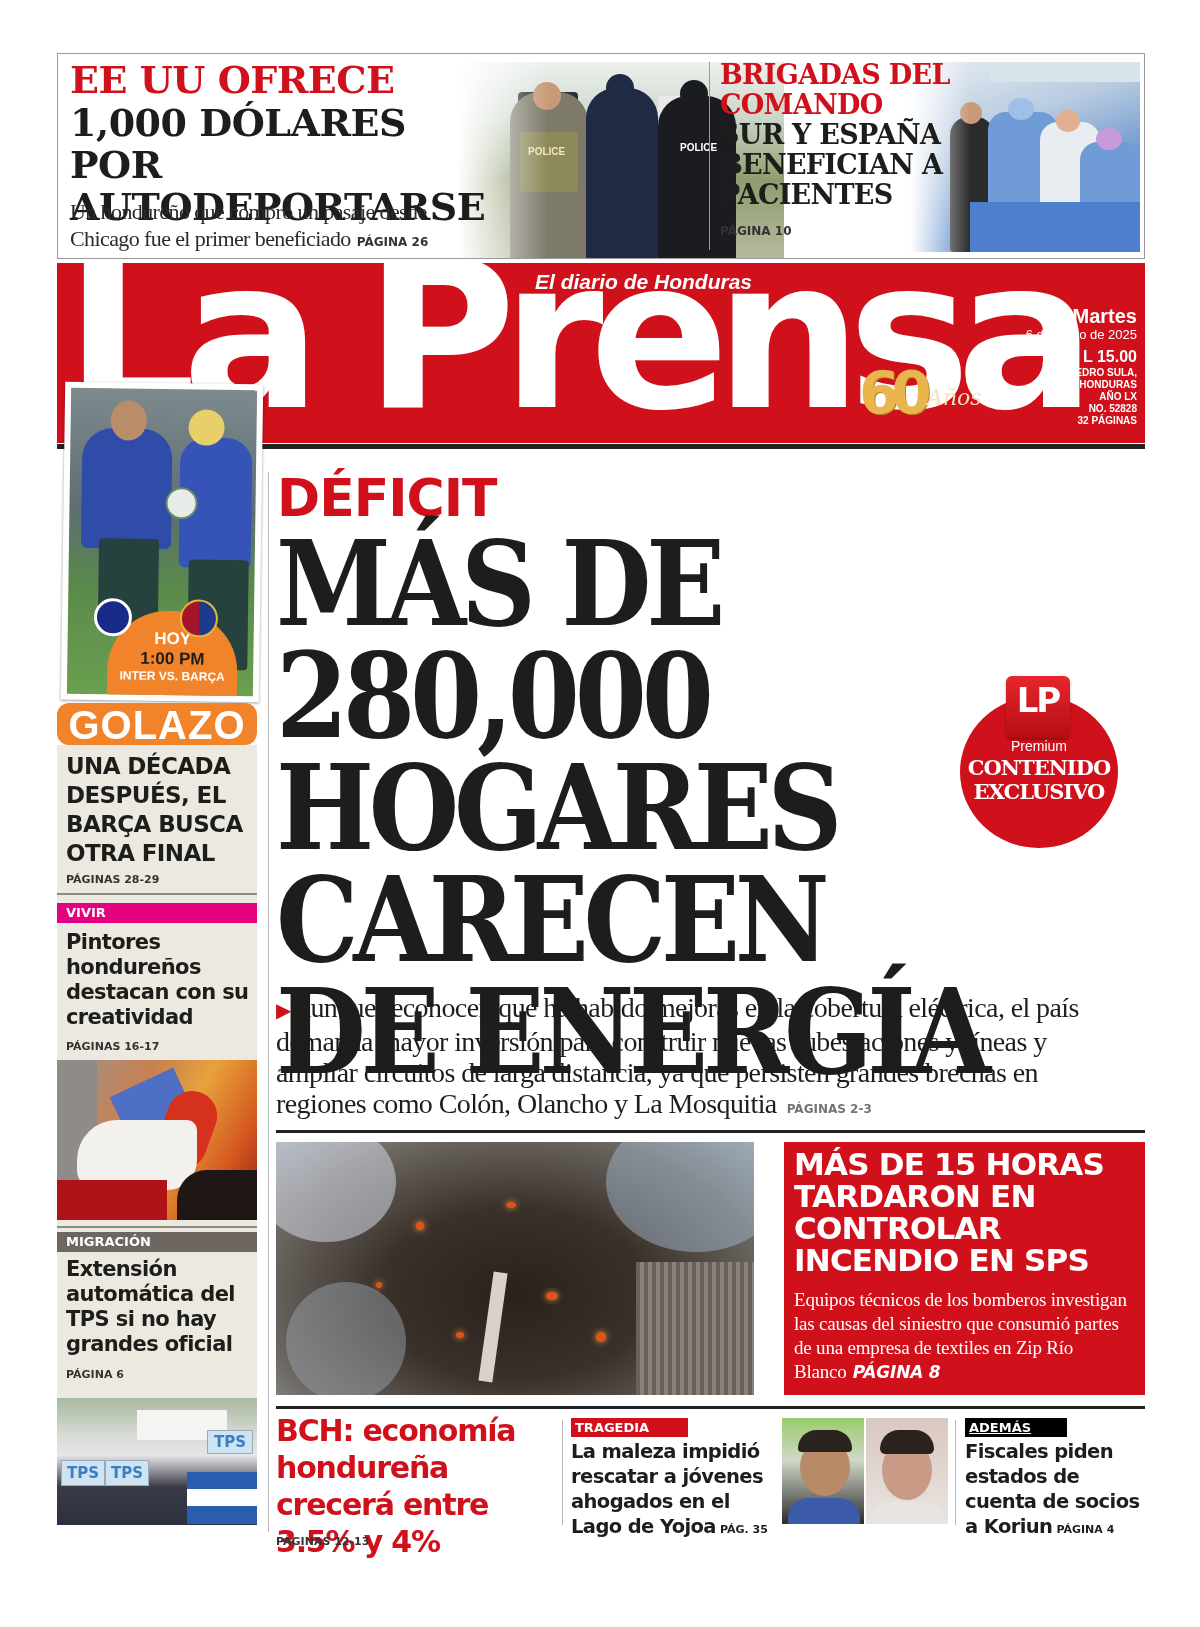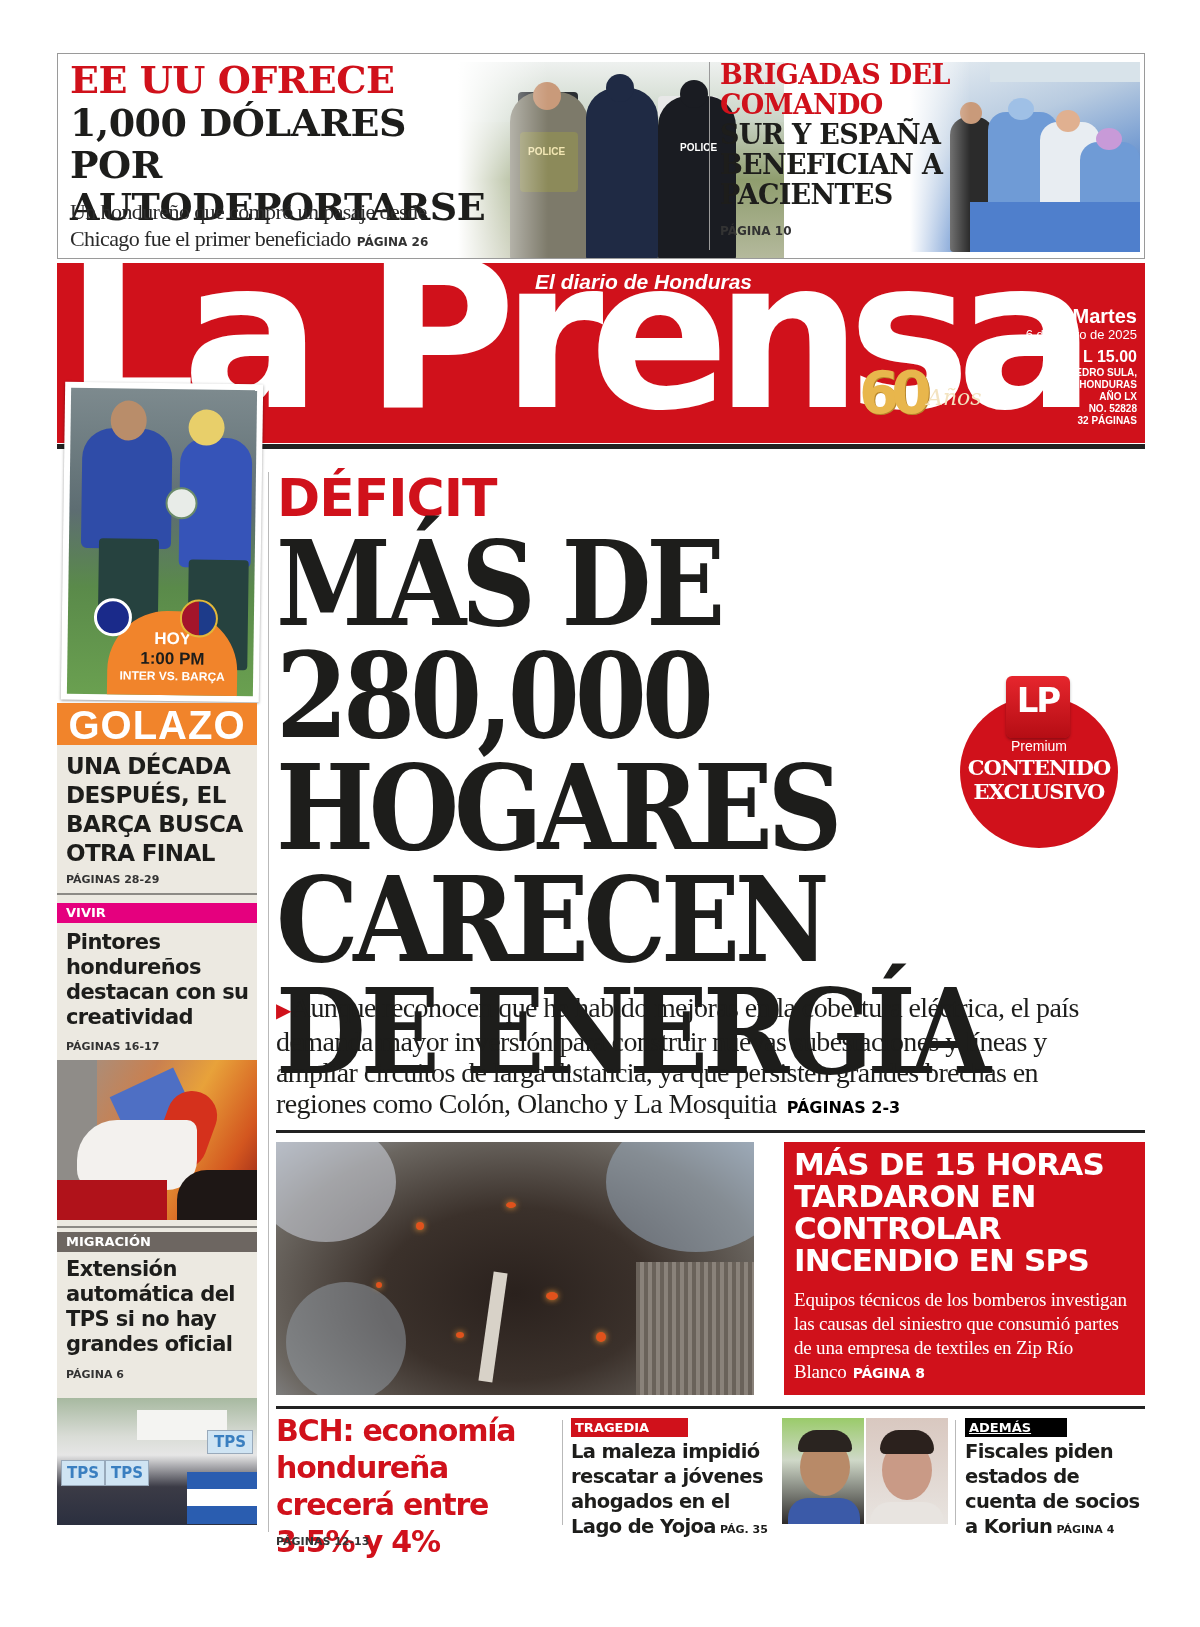--- a/index.html
+++ b/index.html
@@ -55,58 +55,58 @@
   #sports-photo { left: 63px; top: 383px; width: 198px; height: 318px; background: #fff; padding: 6px; box-shadow: 0 1px 3px rgba(0,0,0,0.4); transform: rotate(0.8deg); overflow: hidden; }
   #sports-photo .inner { position: relative; width: 100%; height: 100%; overflow: hidden;
     background: linear-gradient(180deg, #7d8a8e 0%, #5d6d72 40%, #5a8a4a 65%, #6aa050 100%); }
   .player { position: absolute; }
   #match-badge { left: 40px; top: 222px; width: 130px; height: 110px; border-radius: 60px 60px 0 0; background: #f1842b; }
   #match-badge .t1 { position: absolute; left: 0; width: 100%; text-align: center; top: 18px; font-size: 17px; font-weight: bold; color: #fff; }
   #match-badge .t2 { position: absolute; left: 0; width: 100%; text-align: center; top: 38px; font-size: 17px; font-weight: bold; color: #1d1d1b; }
   #match-badge .t3 { position: absolute; left: 0; width: 100%; text-align: center; top: 58px; font-size: 12px; font-weight: bold; color: #fff; }
   .crest { position: absolute; width: 38px; height: 38px; border-radius: 50%; }
 
-  #golazo-bar { left: 57px; top: 703px; width: 200px; height: 42px; background: #f1842b; color: #fff; font-size: 40px; font-weight: bold; text-align: center; line-height: 44px; letter-spacing: 1px; }
+  #golazo-bar { left: 57px; top: 703px; width: 200px; height: 42px; background: #f1842b; color: #fff; font-size: 40px; font-weight: bold; text-align: center; line-height: 44px; letter-spacing: 1px; border-radius: 12px; }
   #sidebar-bg { left: 57px; top: 745px; width: 200px; height: 780px; background: #ece9e1; }
   .side-head { position: absolute; left: 66px; width: 190px; font-weight: bold; color: #1d1d1b; font-family: "DejaVu Sans", sans-serif; letter-spacing: -0.6px; }
   .side-page { position: absolute; left: 66px; font-size: 11px; font-weight: bold; color: #333; font-family: "DejaVu Sans", sans-serif; }
   .side-rule { position: absolute; left: 57px; width: 200px; height: 2px; background: #8c8a85; }
   .side-tag { position: absolute; left: 57px; width: 200px; height: 20px; color: #fff; font-size: 13px; font-weight: bold; padding-left: 9px; line-height: 20px; font-family: "DejaVu Sans", sans-serif; }
   #painting-photo { left: 57px; top: 1060px; width: 200px; height: 160px; overflow: hidden;
     background: linear-gradient(120deg, #9a9590 0%, #c98050 35%, #e8a23a 55%, #d3561f 80%, #8a1c18 100%); }
   #tps-photo { left: 57px; top: 1398px; width: 200px; height: 127px; overflow: hidden;
     background: linear-gradient(180deg, #a7b9a0 0%, #d9dcd6 30%, #e6e6e6 45%, #3b3b46 70%, #2b2f3f 100%); }
   .sign { position: absolute; background: #cfe4f3; color: #3a7fc0; font-weight: bold; font-family: "DejaVu Sans", sans-serif; text-align: center; border: 1px solid #9ab; }
 
   
   #col-rule-left { left: 268px; top: 472px; width: 1px; height: 1060px; background: #b9b9b9; }
   #main-kicker { left: 277px; top: 470px; font-size: 52px; font-weight: bold; color: #d0111b; letter-spacing: -1px; line-height: 56px; font-family: "DejaVu Sans", sans-serif; }
   #main-headline { left: 276px; top: 528px; width: 840px; font-family: "DejaVu Serif", serif; font-weight: bold; font-size: 118px; line-height: 112px; color: #1d1d1b; letter-spacing: -6px; transform: scaleX(0.88); transform-origin: left top; }
   #main-deck { left: 276px; top: 992px; width: 840px; font-family: "Liberation Serif", serif; font-size: 28px; line-height: 31px; color: #1d1d1b; letter-spacing: -0.6px; }
   #main-deck .arrow { color: #d0111b; font-size: 20px; }
-  #main-deck .page { font-family: "DejaVu Sans", sans-serif; font-size: 16px; font-weight: bold; color: #000000; letter-spacing: 0; margin-left: 10px; }
+  #main-deck .page { font-family: "DejaVu Sans", sans-serif; font-size: 12px; font-weight: bold; color: #737373; letter-spacing: 0; margin-left: 10px; }
 
   
   #premium-badge { left: 960px; top: 696px; width: 158px; height: 152px; border-radius: 50%; background: #d0111b; }
   #premium-logo { left: 1006px; top: 676px; width: 64px; height: 62px; background: linear-gradient(180deg, #e6262d, #b50d14); border-radius: 6px; box-shadow: 0 2px 3px rgba(0,0,0,0.3); }
   #premium-logo span { display: block; text-align: center; color: #fff; font-weight: bold; font-size: 34px; line-height: 48px; font-family: "DejaVu Sans", sans-serif; letter-spacing: -2px; }
   #premium-word { left: 960px; top: 738px; width: 158px; text-align: center; color: #fff; font-size: 14px; }
   #premium-text { left: 960px; top: 756px; width: 158px; text-align: center; color: #fff; font-family: "DejaVu Serif", serif; font-weight: bold; font-size: 21px; line-height: 24px; letter-spacing: -1px; }
 
   #main-rule-2 { left: 276px; top: 1130px; width: 869px; height: 3px; background: #222; }
 
   
   #fire-photo { left: 276px; top: 1142px; width: 478px; height: 253px; overflow: hidden;
     background: radial-gradient(ellipse at 50% 60%, #2a211d 0%, #3b312b 40%, #6b6660 75%, #9aa0a8 100%); }
   .ember { position: absolute; border-radius: 50%; background: #e0521c; box-shadow: 0 0 6px #f39a3a; }
   .smoke { position: absolute; border-radius: 50%; background: rgba(210,215,225,0.55); }
   #fire-box { left: 784px; top: 1142px; width: 361px; height: 253px; background: #d0111b; }
   #fire-head { left: 794px; top: 1148px; width: 350px; color: #fff; font-family: "DejaVu Sans", sans-serif; font-weight: bold; font-size: 31px; line-height: 32px; letter-spacing: -0.8px; }
   #fire-deck { left: 794px; top: 1288px; width: 345px; color: #fff; font-family: "Liberation Serif", serif; font-size: 19px; line-height: 24px; letter-spacing: -0.2px; }
-  #fire-deck .page { font-family: "DejaVu Sans", sans-serif; font-size: 14px; font-weight: bold; margin-left: 6px; }
+  #fire-deck .page { font-family: "DejaVu Sans", sans-serif; font-size: 17px; font-weight: bold; margin-left: 6px; font-style: italic; }
 
   #main-rule-3 { left: 276px; top: 1406px; width: 869px; height: 3px; background: #222; }
 
   
   #bch-head { left: 276px; top: 1412px; width: 290px; color: #d0111b; font-family: "DejaVu Sans", sans-serif; font-weight: bold; font-size: 30px; line-height: 37px; letter-spacing: -1.2px; }
   #bch-page { left: 276px; top: 1535px; font-size: 11px; font-weight: bold; color: #333; font-family: "DejaVu Sans", sans-serif; }
   .vrule { position: absolute; width: 1px; background: #b9b9b9; }
   .bot-tag { position: absolute; height: 19px; color: #fff; font-size: 13px; font-weight: bold; padding-left: 4px; line-height: 19px; font-family: "DejaVu Sans", sans-serif; }
   #tragedia-head { left: 571px; top: 1439px; width: 215px; font-family: "DejaVu Sans", sans-serif; font-weight: bold; font-size: 19.5px; line-height: 25px; letter-spacing: -0.6px; color: #1d1d1b; }
   #tragedia-head .page { font-size: 11px; margin-left: 4px; letter-spacing: 0; }

